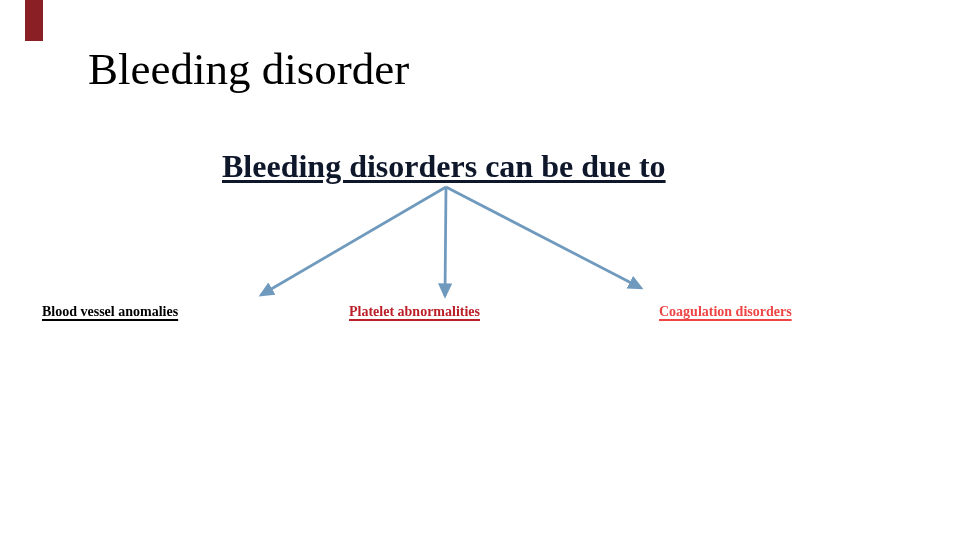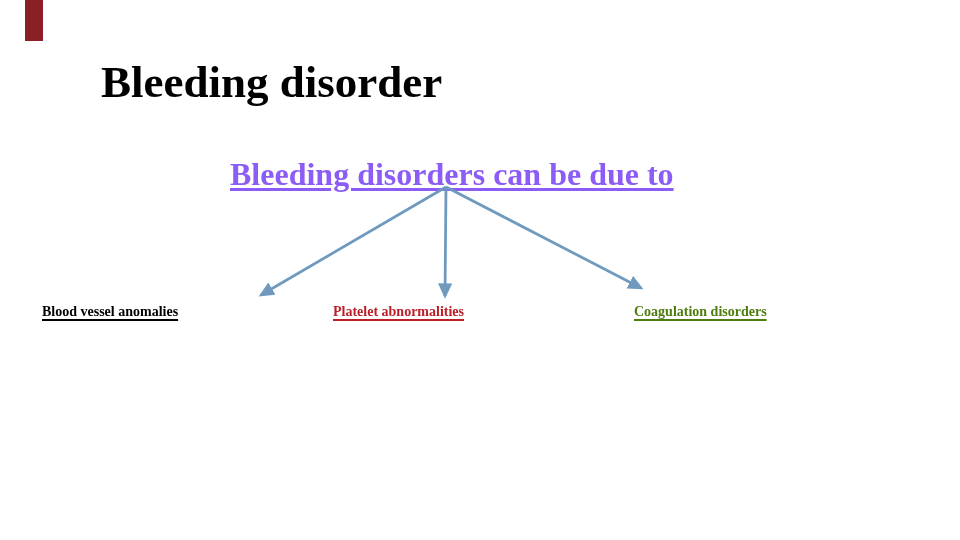--- a/index.html
+++ b/index.html
@@ -15,34 +15,34 @@
     background: #ffffff;
   }
   .accent-bar {
     position: absolute;
     left: 25px; top: 0;
     width: 18px; height: 41px;
   }
   .slide-title {
     position: absolute;
     left: 84px; top: 40px;
-    margin: 17px;
+    margin: 4px;
     font-size: 45px;
-    font-weight: bold;
+    font-weight: normal;
     color: #000000;
     line-height: 1.15;
     white-space: nowrap;
   }
   .slide-heading {
     position: absolute;
     left: 222px; top: 149px;
-    margin: 8px;
+    margin: 0;
     font-size: 32px;
     font-weight: bold;
-    color: #8b5cf6;
+    color: #0f172a;
     line-height: 1.1;
     white-space: nowrap;
     text-decoration: underline;
     text-decoration-thickness: 3px;
     text-underline-offset: 3px;
   }
   .arrows-svg {
     position: absolute;
     left: 0; top: 0;
     width: 960px; height: 540px;
@@ -81,17 +81,17 @@
         <path d="M0,0 L5.6,2.6 L0,5.2 Z" fill="#6f9abe"></path>
       </marker>
     </defs>
     <line x1="446" y1="187" x2="261" y2="295" stroke-width="2.75" marker-end="url(#arrowhead)" stroke="#6f9abe"></line>
     <line x1="446" y1="187" x2="445" y2="296" stroke-width="2.75" marker-end="url(#arrowhead)" stroke="#6f9abe"></line>
     <line x1="446" y1="187" x2="641" y2="288" stroke-width="2.75" marker-end="url(#arrowhead)" stroke="#6f9abe"></line>
   </svg>
 
   <div class="branch-label branch-0" style="color: rgb(0, 0, 0);">Blood vessel anomalies</div>
 
-  <div class="branch-label branch-1" style="color: rgb(187, 32, 40);">Platelet abnormalities</div>
+  <div class="branch-label branch-1" style="color: rgb(187, 32, 40); margin-left: 16px;">Platelet abnormalities</div>
 
-  <div class="branch-label branch-2" style="color: #4d7c0f;">Coagulation disorders</div>
+  <div class="branch-label branch-2" style="color: #ef4444; margin-left: 25px;">Coagulation disorders</div>
 
 </div>
 
 </body></html>

